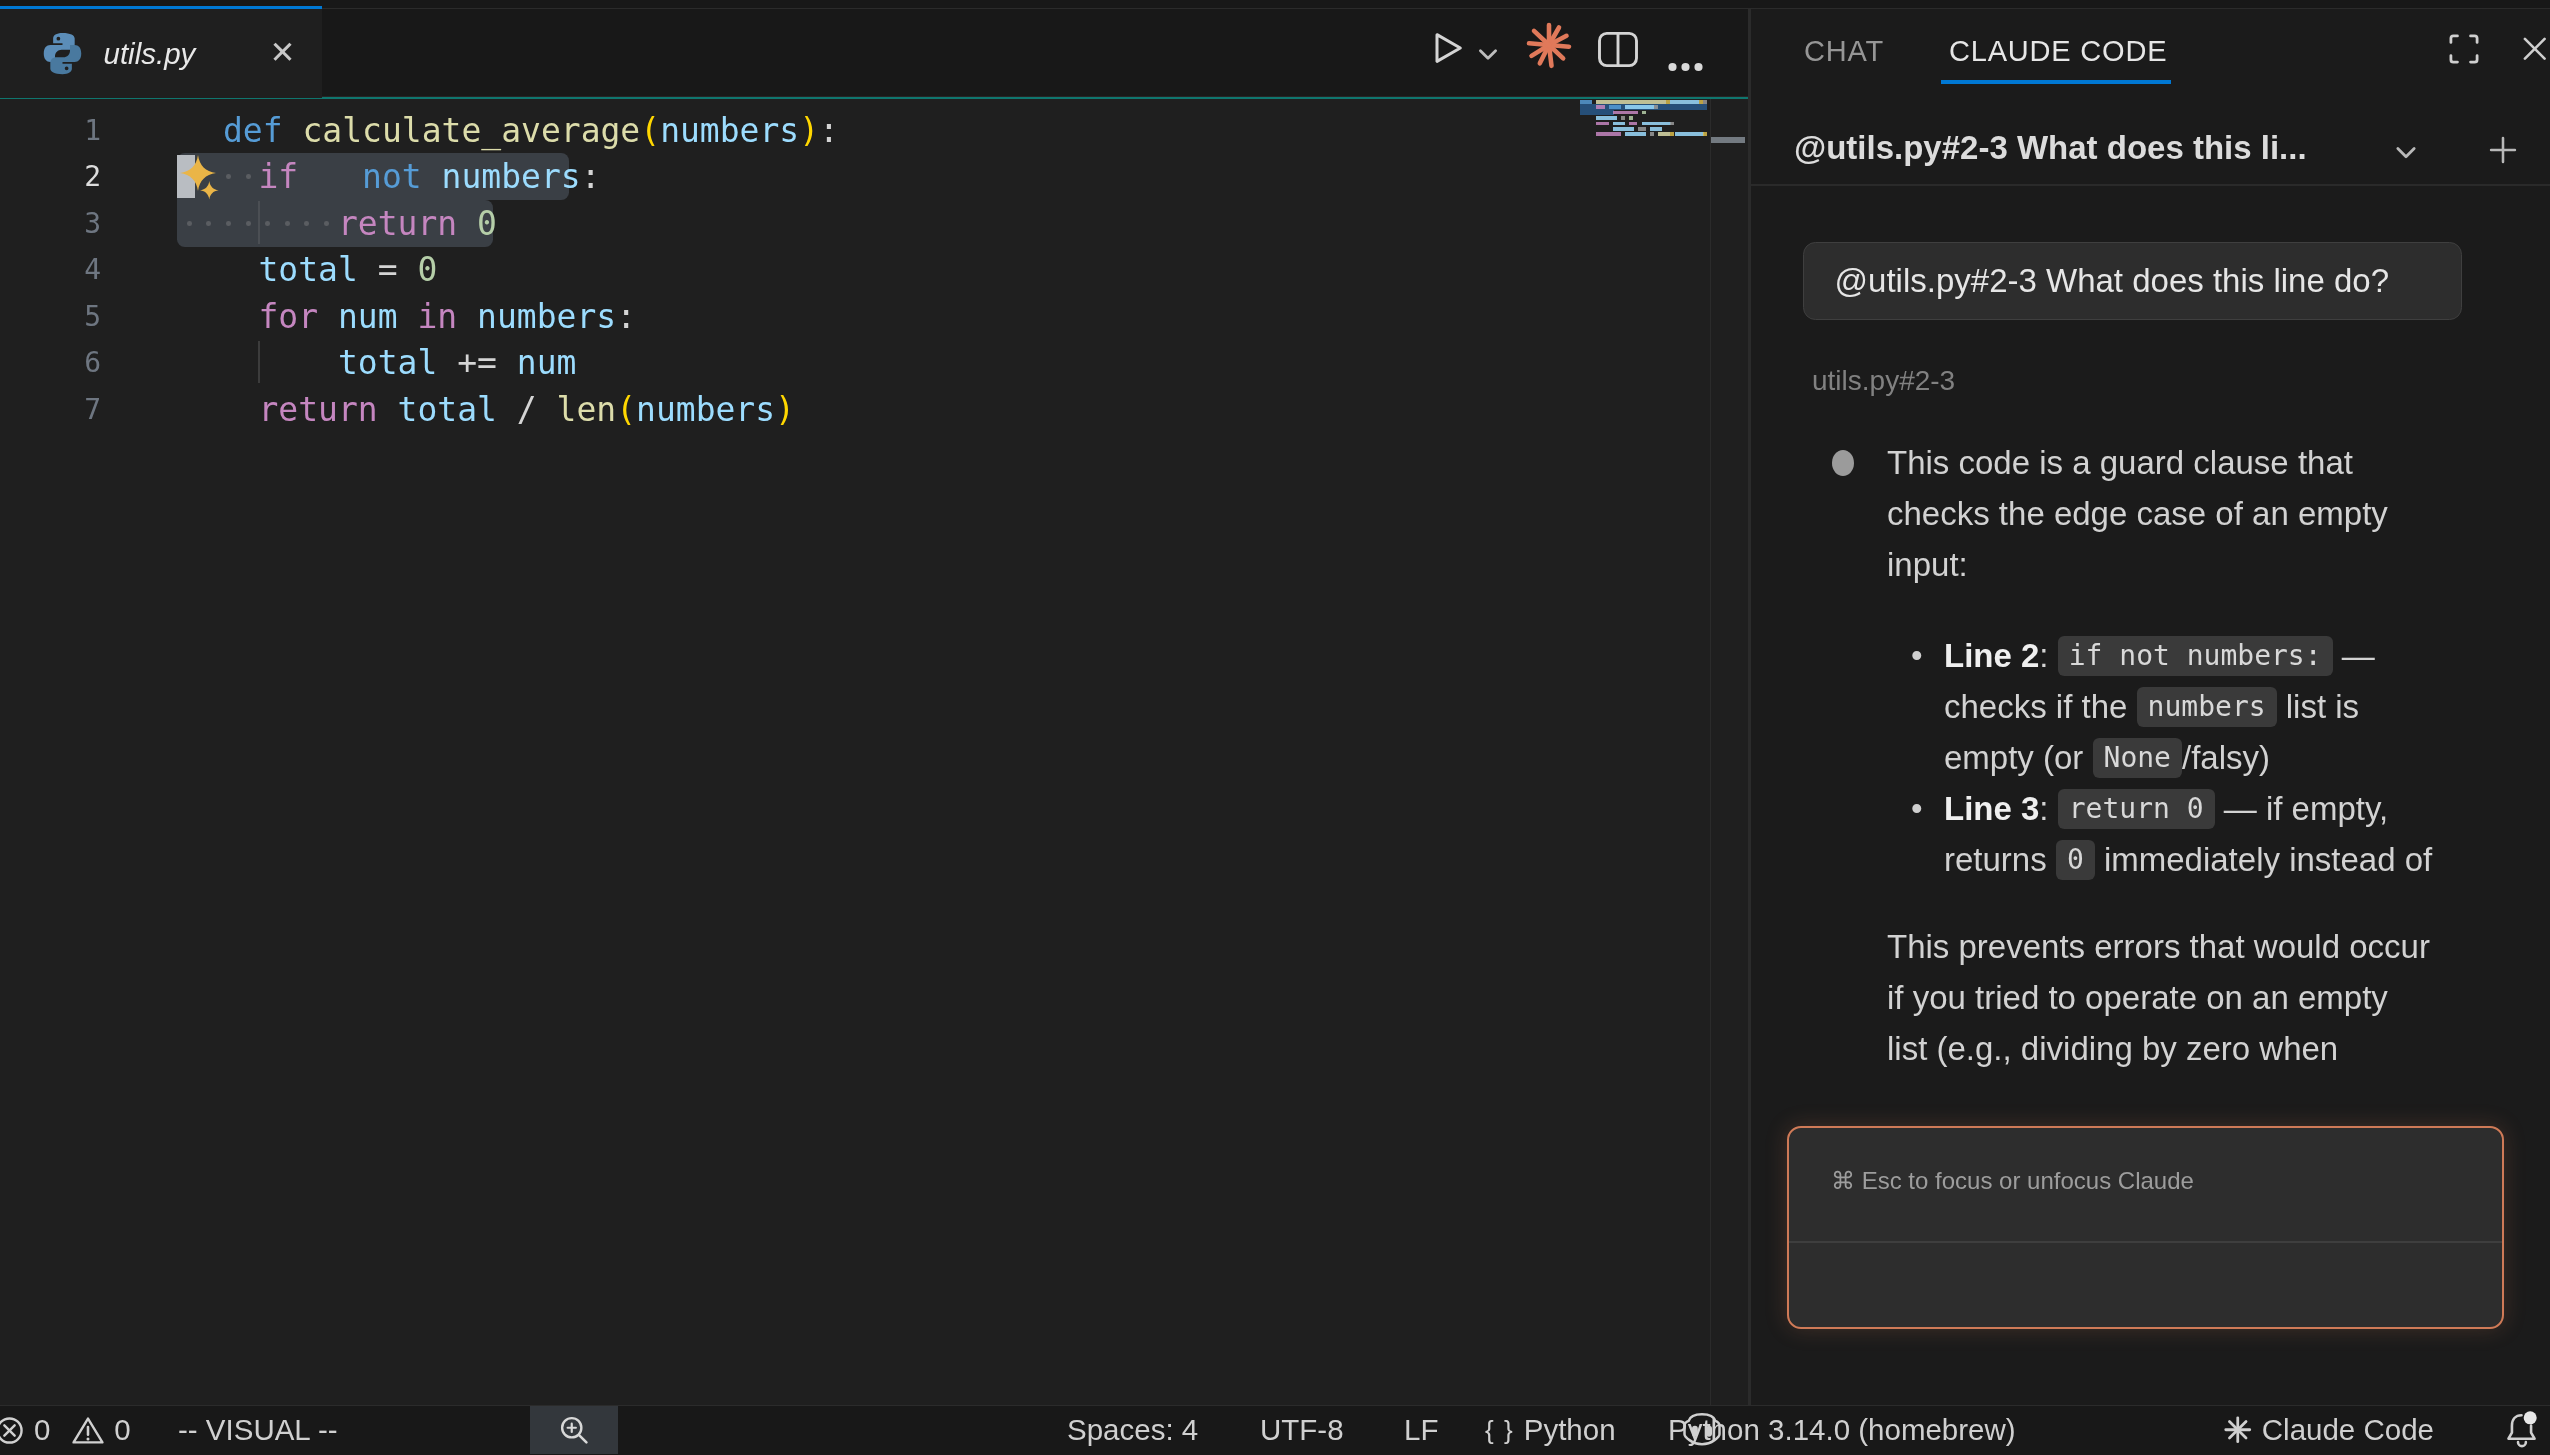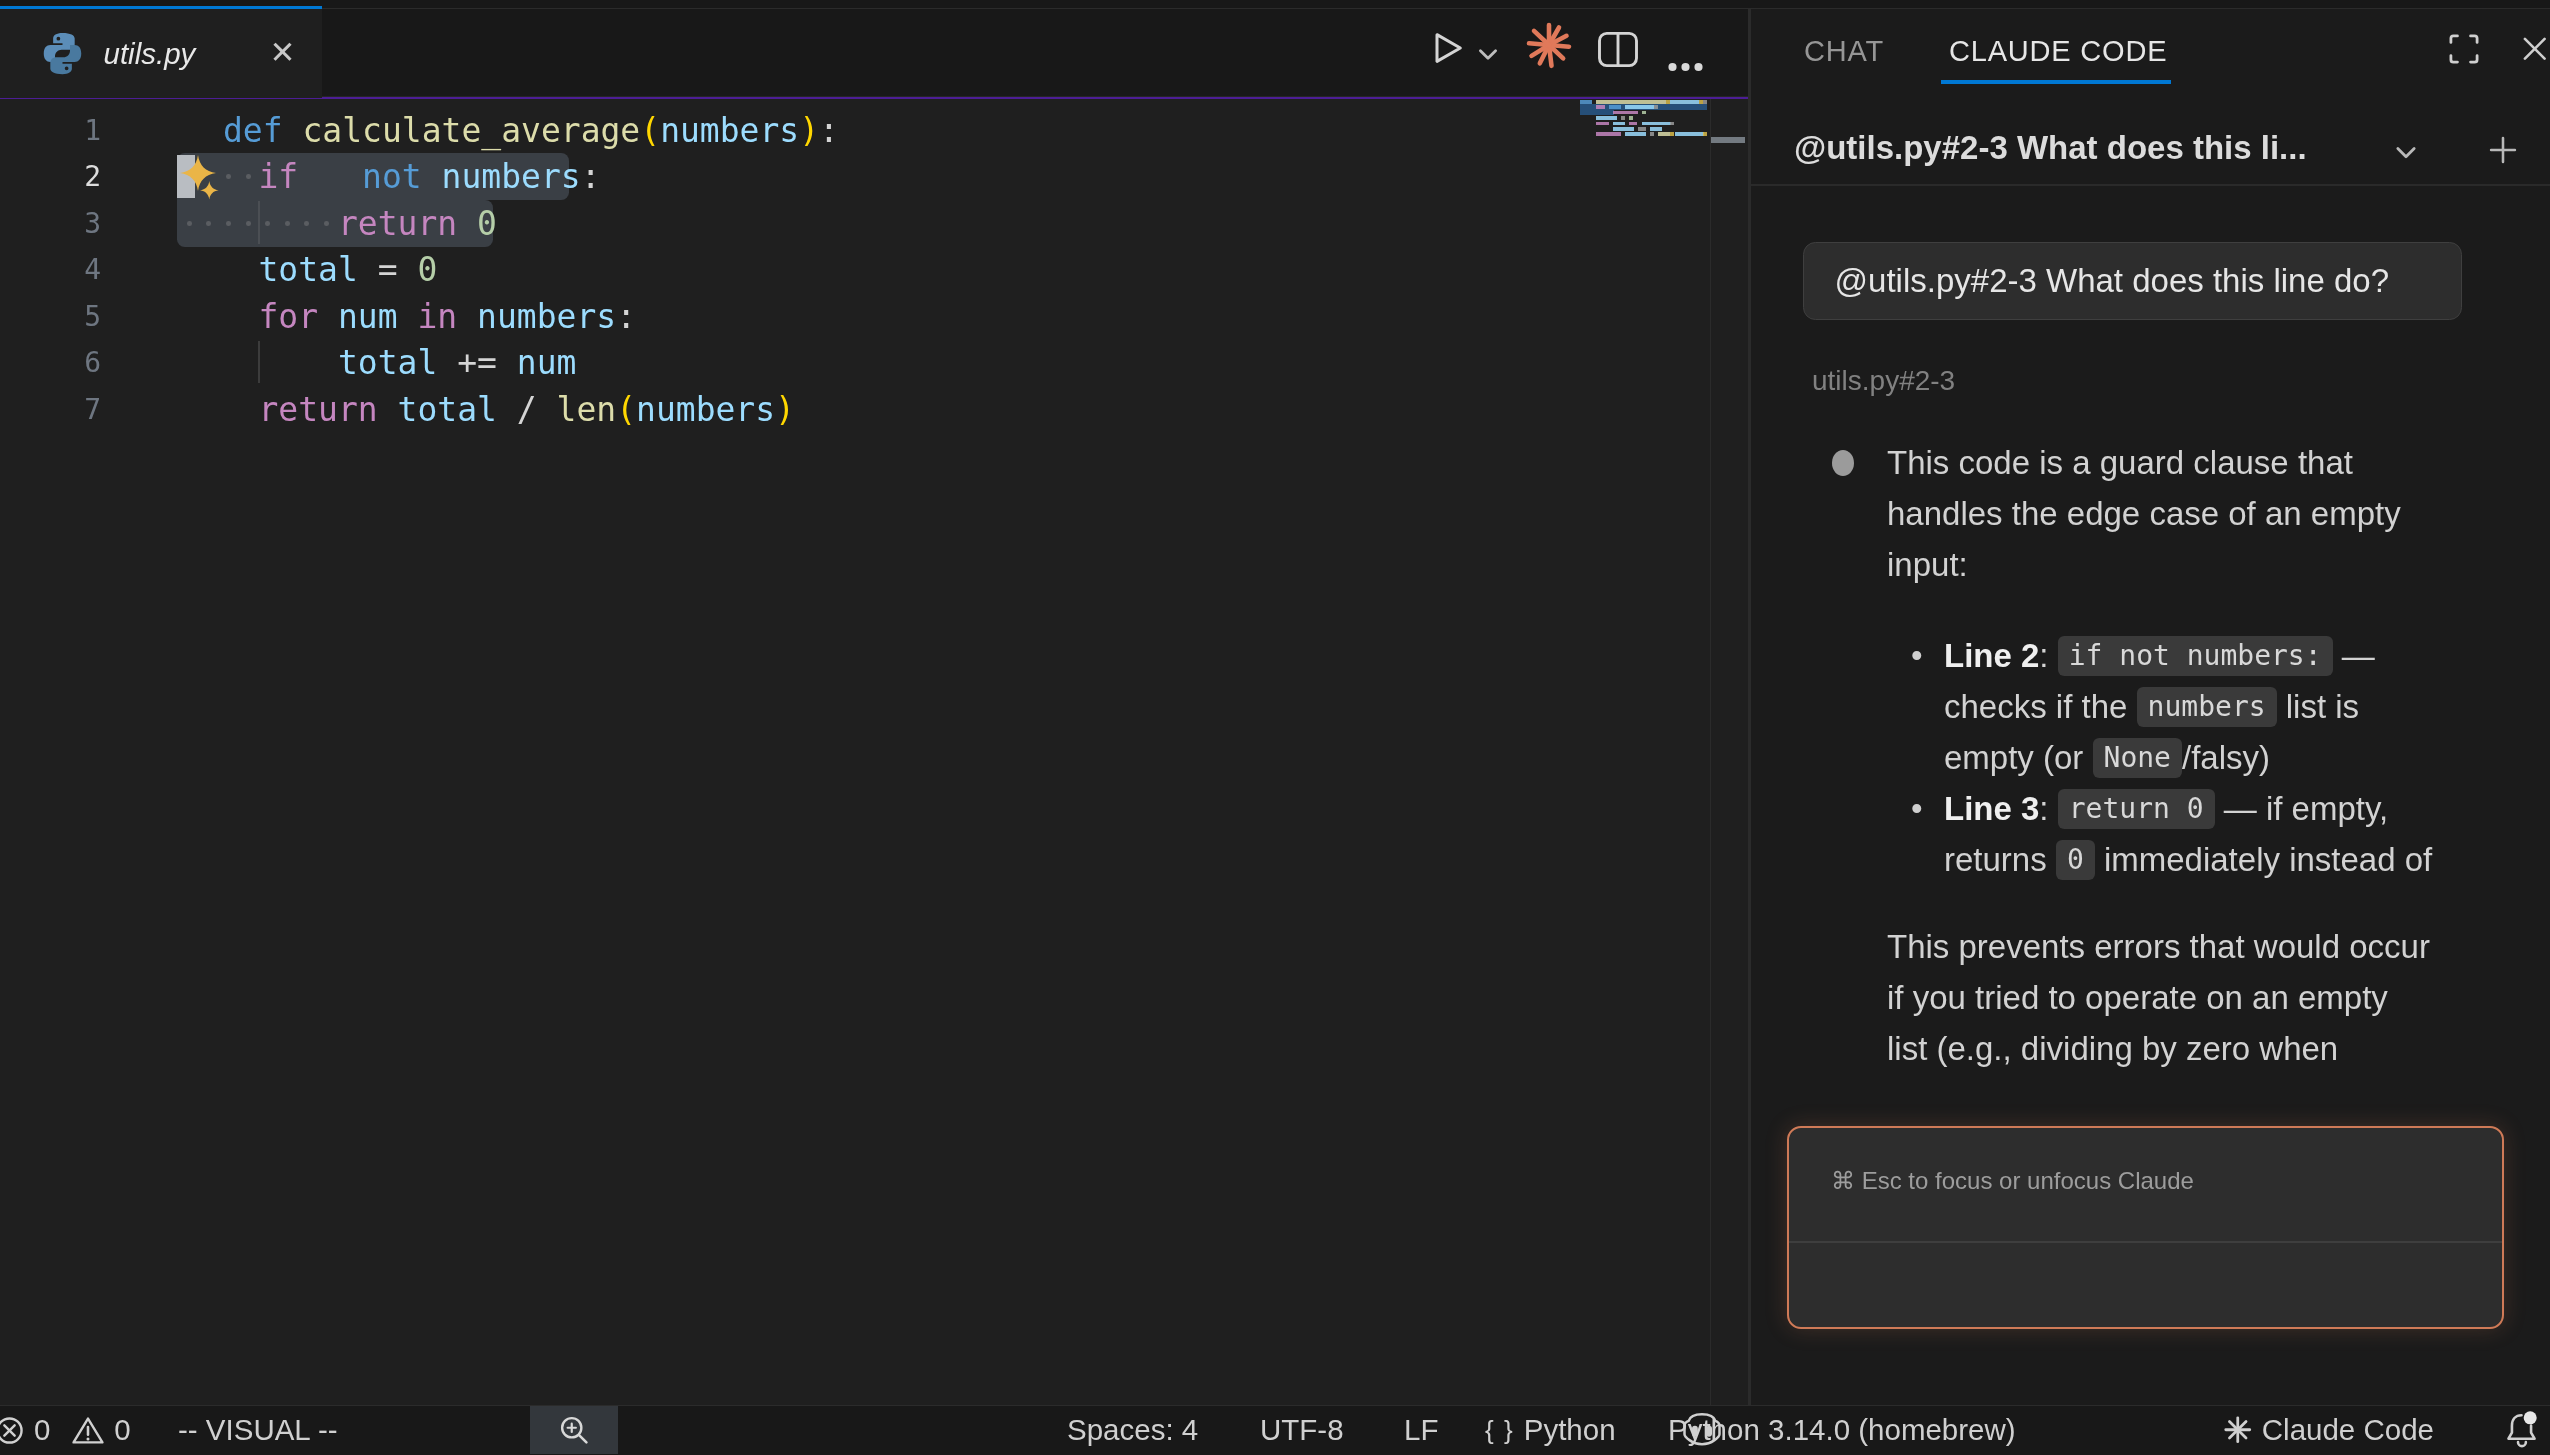--- a/index.html
+++ b/index.html
@@ -1,18 +1,18 @@
 <!DOCTYPE html>
 <html style="font-size:12.4px"><head>
 <meta charset="utf-8">
 <style>
   * { margin:0; padding:0; box-sizing:border-box; }
   html,body { background:#111; }
   body { font-family:"Liberation Sans", sans-serif; }
-  #canvas { position:relative; width:2550px; height:1455px; background:#4c1d95; overflow:hidden; }
+  #canvas { position:relative; width:2550px; height:1455px; background:#0f766e; overflow:hidden; }
 
   
   .top-strip { position:absolute; left:0; top:0; width:2550px; height:7.8px; background:#181818; }
   .top-border { position:absolute; left:0; top:7.8px; width:2550px; height:1.6px; background:#2b2b2b; }
 
   .tabbar { position:absolute; left:0; top:9.3px; width:1748px; height:88px; background:#181818; border-bottom:1.6px solid #252525; }
   .tab { position:absolute; left:0; top:-3.1px; width:322px; height:92px; background:#1f1f1f; border-top:3.9px solid #0078d4; display:flex; align-items:center; }
   .tab-label { font-size:29.5px; font-style:italic; color:#e8e8e8; margin-left:15.5px; }
   .tab-icon { margin-left:40px; width:48px; height:48px; display:flex; align-items:center; }
   .tab-close { position:absolute; left:264px; top:25px; width:37px; height:37px; color:#c8c8c8; font-size:31px; line-height:37px; text-align:center; cursor:pointer; }
@@ -267,21 +267,21 @@
 
     <div class="chat" id="chat">
       <div class="user-bubble">
         <span>@utils.py#2-3 What does this line do?</span>
       </div>
       <div class="chat-context">utils.py#2-3</div>
       <div id="chat-blocks">
           <div class="chat-para lead">
             <span class="lead-bullet"></span>
             <div><span>This code is a guard clause that</span></div>
-            <div><span>handles the edge case of an empty</span></div>
+            <div><span>checks the edge case of an empty</span></div>
             <div><span>input:</span></div>
           </div>
           <div class="chat-list">
             <div class="chat-li">
               <span class="li-marker">•</span>
               <div><span class="seg-b">Line 2</span><span>: </span><span class="chip">if not numbers:</span><span> —</span></div>
               <div><span>checks if the </span><span class="chip">numbers</span><span> list is</span></div>
               <div><span>empty (or </span><span class="chip">None</span><span>/falsy)</span></div>
             </div>
             <div class="chat-li">

